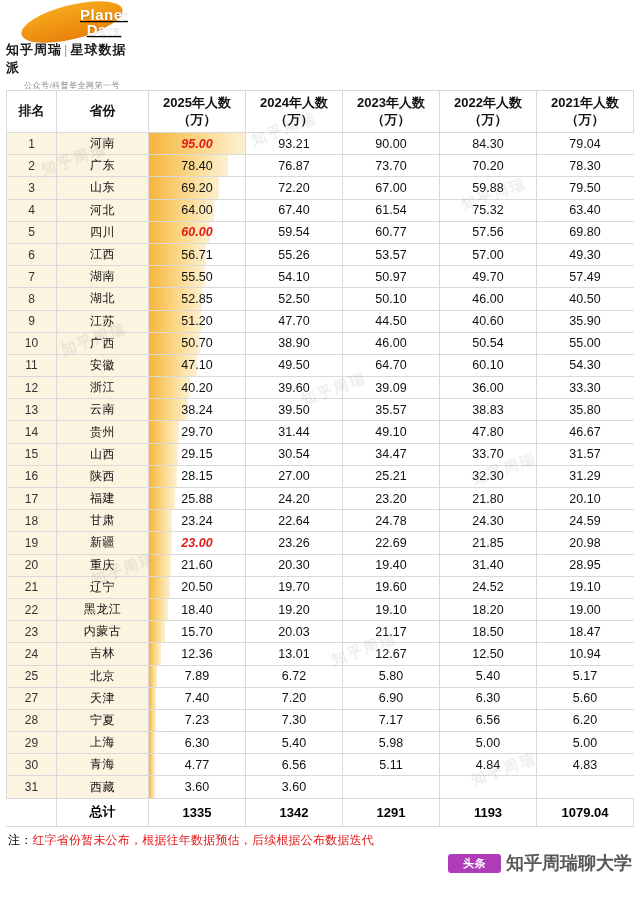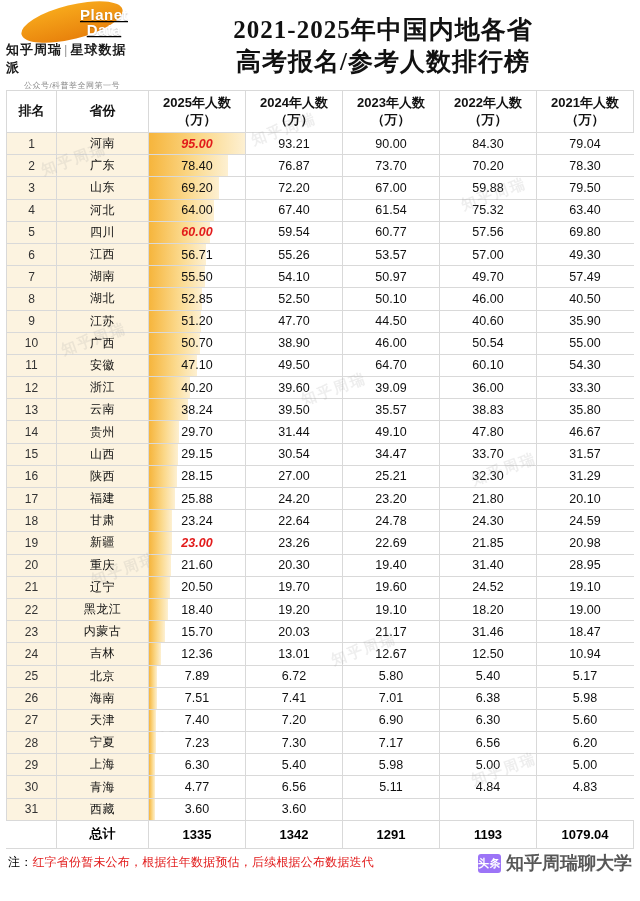--- a/index.html
+++ b/index.html
@@ -182,25 +182,25 @@
   .wm-brand {
     position: absolute;
     right: 8px;
     bottom: 26px;
     display: flex;
     align-items: center;
     gap: 5px;
     opacity: .85;
   }
   .wm-brand .tt {
-    background: #8b5cf6;
+    background: #a21caf;
     color: #fff;
     font-size: 11px;
     font-weight: bold;
-    padding: 2px 0;
+    padding: 2px 15px;
     border-radius: 3px;
     letter-spacing: .5px;
   }
   .wm-brand .nm {
     font-size: 18px;
     color: #3a3a3a;
     font-weight: bold;
   }
 </style>
 </head>
@@ -225,24 +225,20 @@
         <div class="logo-ellipse"></div>
         <div class="logo-words">
           <div>Planet</div>
           <div>Data</div>
         </div>
       </div>
       <div class="logo-cn">
         <span>知乎周瑞</span><span class="sep">|</span><span>星球数据派</span>
       </div>
       <div class="logo-sub">公众号/科普莘全网第一号</div>
-    </div>
-    <div class="title-box">
-      <div class="title-line">2021-2025年中国内地各省</div>
-      <div class="title-line">高考报名/参考人数排行榜</div>
     </div>
   </div>
 
   <div class="table-wrap">
     <table class="rank">
       <thead>
         <tr>
           <th class="th-rank"><span>排名</span></th>
           <th class="th-prov"><span>省份</span></th>
           <th class="yr">
@@ -465,49 +461,40 @@
             <td class="c-val">19.10</td>
             <td class="c-val">18.20</td>
             <td class="c-val last">19.00</td>
           </tr>
           <tr>
             <td class="c-rank">23</td>
             <td class="c-prov">内蒙古</td>
             <td class="bar c-val"><div class="fill" style="width: 16.5263%;"></div><span class="txt">15.70</span></td>
             <td class="c-val">20.03</td>
             <td class="c-val">21.17</td>
-            <td class="c-val">31.46</td>
+            <td class="c-val">18.50</td>
             <td class="c-val last">18.47</td>
           </tr>
           <tr>
             <td class="c-rank">24</td>
             <td class="c-prov">吉林</td>
             <td class="bar c-val"><div class="fill" style="width: 13.0105%;"></div><span class="txt">12.36</span></td>
             <td class="c-val">13.01</td>
             <td class="c-val">12.67</td>
             <td class="c-val">12.50</td>
             <td class="c-val last">10.94</td>
           </tr>
           <tr>
             <td class="c-rank">25</td>
             <td class="c-prov">北京</td>
             <td class="bar c-val"><div class="fill" style="width: 8.30526%;"></div><span class="txt">7.89</span></td>
             <td class="c-val">6.72</td>
             <td class="c-val">5.80</td>
             <td class="c-val">5.40</td>
             <td class="c-val last">5.17</td>
-          </tr>
-          <tr>
-            <td class="c-rank">26</td>
-            <td class="c-prov">海南</td>
-            <td class="bar c-val"><div class="fill" style="width: 7.90526%;"></div><span class="txt">7.51</span></td>
-            <td class="c-val">7.41</td>
-            <td class="c-val">7.01</td>
-            <td class="c-val">6.38</td>
-            <td class="c-val last">5.98</td>
           </tr>
           <tr>
             <td class="c-rank">27</td>
             <td class="c-prov">天津</td>
             <td class="bar c-val"><div class="fill" style="width: 7.78947%;"></div><span class="txt">7.40</span></td>
             <td class="c-val">7.20</td>
             <td class="c-val">6.90</td>
             <td class="c-val">6.30</td>
             <td class="c-val last">5.60</td>
           </tr>

